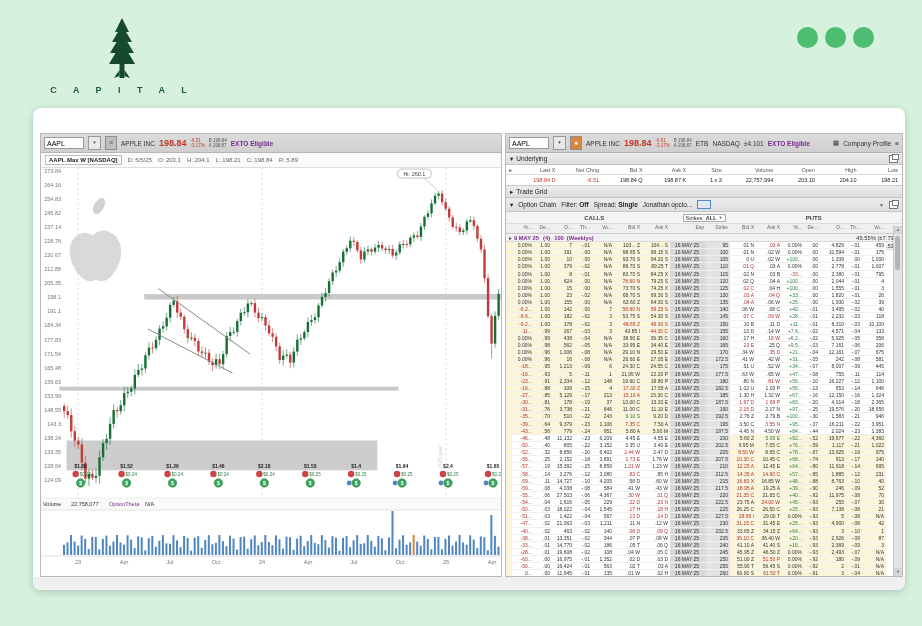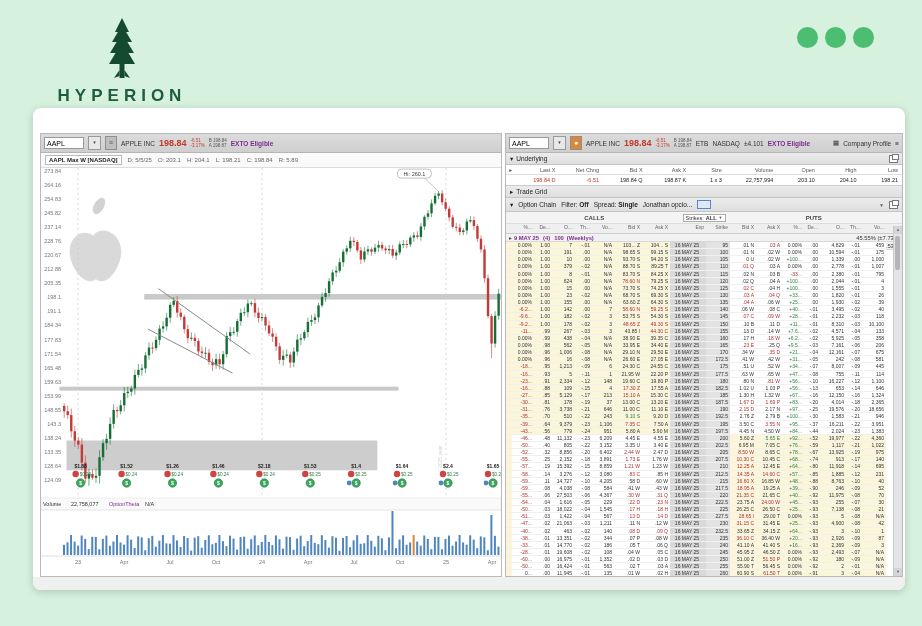--- a/index.html
+++ b/index.html
@@ -70,21 +70,20 @@
       <g fill="#164a2e">
         <polygon points="28,0 21,14 35,14"></polygon>
         <polygon points="28,7 18,24 38,24"></polygon>
         <polygon points="28,15 16,35 40,35"></polygon>
         <polygon points="28,24 15,46 41,46"></polygon>
         <rect x="25.5" y="44" width="5" height="16"></rect>
         <polygon points="25.5,52 20,60 25.5,58"></polygon>
         <polygon points="30.5,52 36,60 30.5,58"></polygon>
       </g>
     </svg>
-    <div class="nm">HYPERION</div>
     <div class="sub">C A P I T A L</div>
   </div>
 
   <div class="dots">
     <i></i>
     <i></i>
     <i></i>
   </div>
 
   <div class="card"></div>

